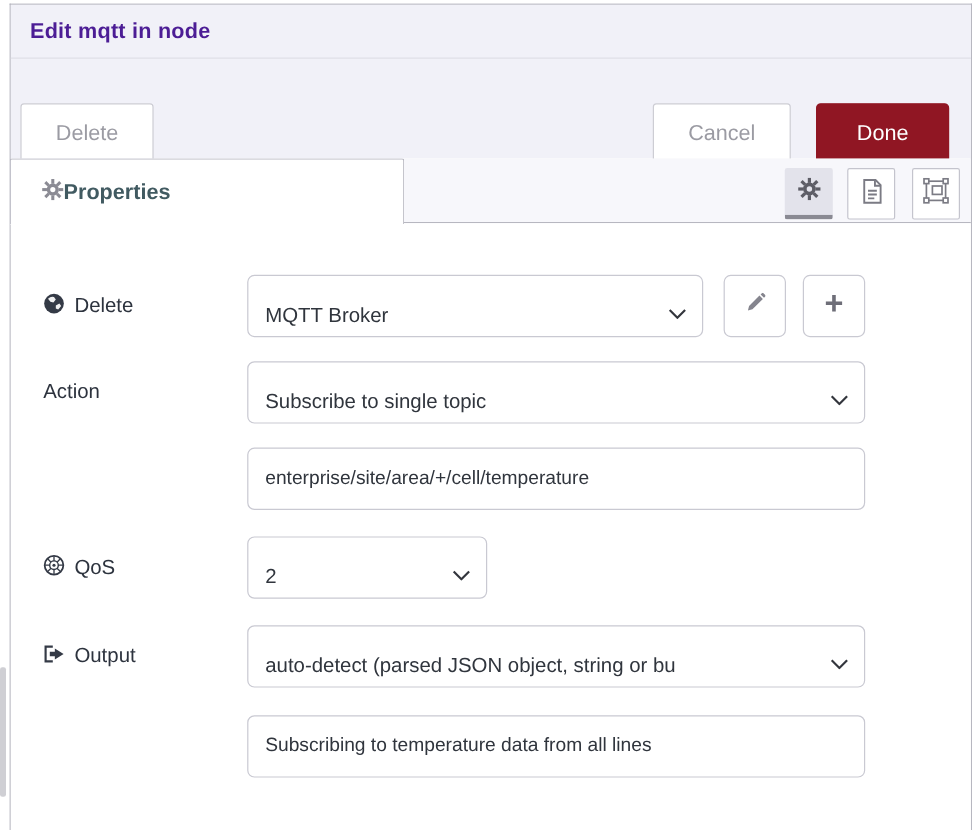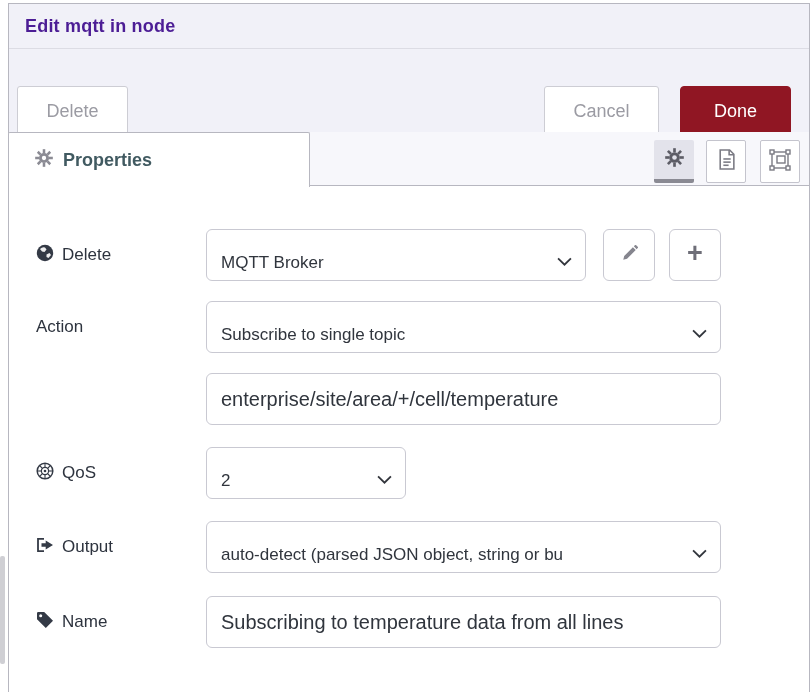--- a/index.html
+++ b/index.html
@@ -52,25 +52,25 @@
     background: #901623; border: 1px solid #901623; color: #ffffff;
     border-radius: 4px;
   }
   
   .tab-strip {
     position: absolute; left: 0; top: 128px; width: 100%; height: 54px;
     background: #f7f7fb;
     border-bottom: 1px solid #b7b7c0;
   }
   .tab-properties {
-    position: absolute; left: -1px; top: 0; width: 302px; height: 55px;
+    position: absolute; left: -1px; top: 0; width: 329px; height: 55px;
     background: #ffffff;
     border: 1px solid #b7b7c0; border-bottom: none;
     border-radius: 2px 2px 0 0;
-    display: flex; align-items: center; gap: 10px;
+    display: flex; align-items: center; gap: 0;
     padding-left: 26px; z-index: 2; cursor: pointer;
   }
   .tab-label { font-size: 18px; font-weight: bold; color: #415a61; }
   .tab-tool {
     position: absolute; top: 8px; width: 40px; height: 43px;
     display: flex; align-items: center; justify-content: center;
     cursor: pointer; background: #ffffff;
     border: 1px solid #c4c4cd; border-radius: 2px;
   }
   .tab-tool.active {
@@ -110,21 +110,21 @@
   }
   .faux-select .sel-text {
     white-space: nowrap; overflow: hidden; flex: 1;
   }
   .faux-select .chev {
     position: absolute; right: 13px; top: 50%; margin-top: -4px;
   }
   .text-input {
     padding: 0 14px; font-family: inherit; outline: none;
     width: 100%; height: 100%;
-    background: transparent; border: none; font-size: 20px; color: #30353d;
+    background: transparent; border: none; font-size: 16px; color: #30353d;
   }
   .ctl-server { left: 197px; width: 380px; }
   .ctl-wide   { left: 197px; width: 515px; }
   .ctl-qos    { left: 197px; width: 200px; }
   .icon-btn {
     position: absolute; top: 0; width: 52px; height: 52px;
     background: #ffffff; border: 1px solid #c9c9d2; border-radius: 6px;
     display: flex; align-items: center; justify-content: center;
     cursor: pointer;
   }
@@ -321,28 +321,19 @@
         <span class="sel-text">auto-detect (parsed JSON object, string or bu</span>
         <span class="chev">
           <svg width="15" height="9" viewBox="0 0 14 8">
               <polyline points="1,1 7,7 13,1" fill="none" stroke="#33363d" stroke-width="1.7"></polyline>
             </svg>
         </span>
       </div>
     </div>
 
     <div class="form-row row-name">
-      <span class="field-label">
-        <span>
-          <svg width="18" height="18" viewBox="0 0 18 18">
-            <path d="M1 8.2 V2.2 a1.2 1.2 0 0 1 1.2 -1.2 h6 l8.8 8.8 -7.2 7.2 z" fill="#343a46"></path>
-            <circle cx="4.7" cy="4.7" r="1.5" fill="#ffffff"></circle>
-          </svg>
-        </span>
-        <span>Name</span>
-      </span>
       <div class="control ctl-wide">
         <input class="text-input" type="text" value="Subscribing to temperature data from all lines" style="">
       </div>
     </div>
 
   </div>
 </div>
 
 </body></html>

